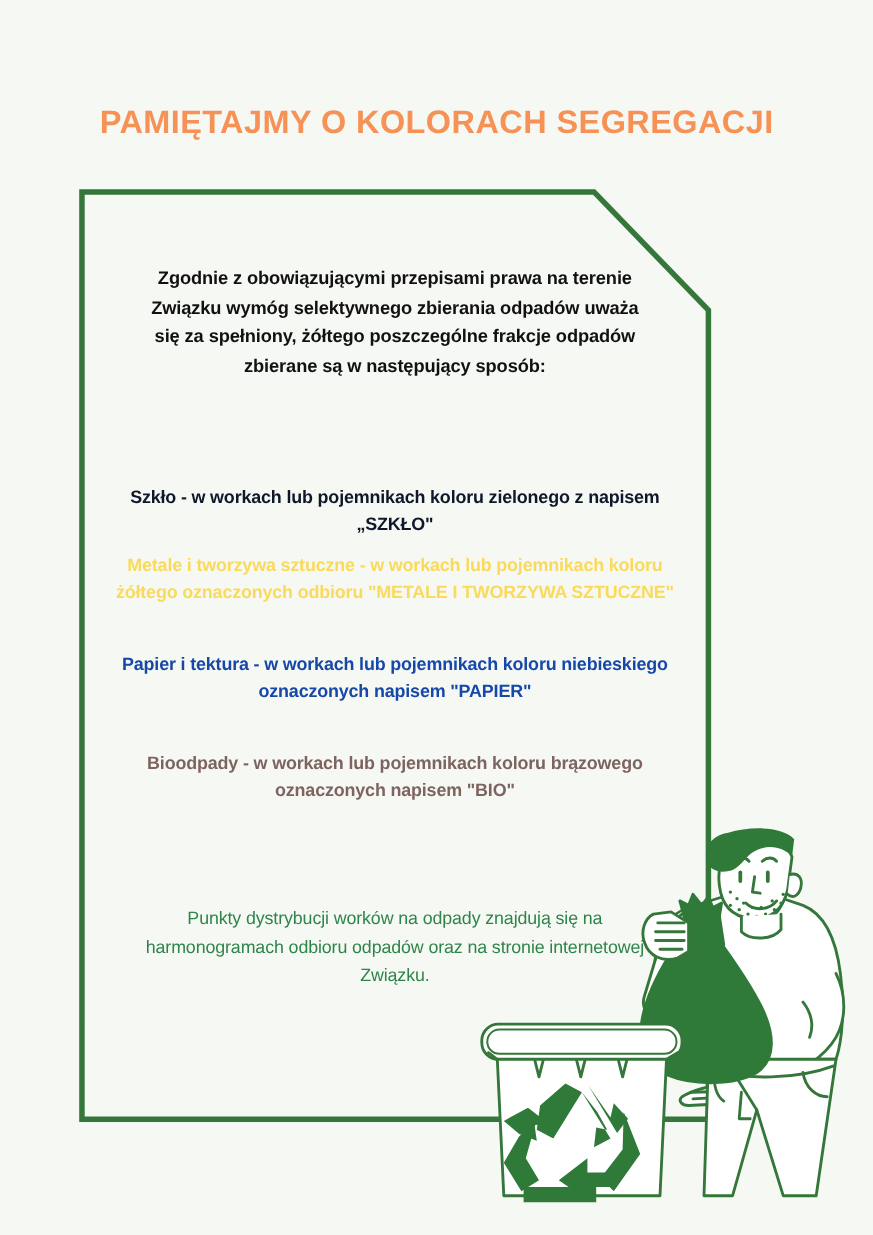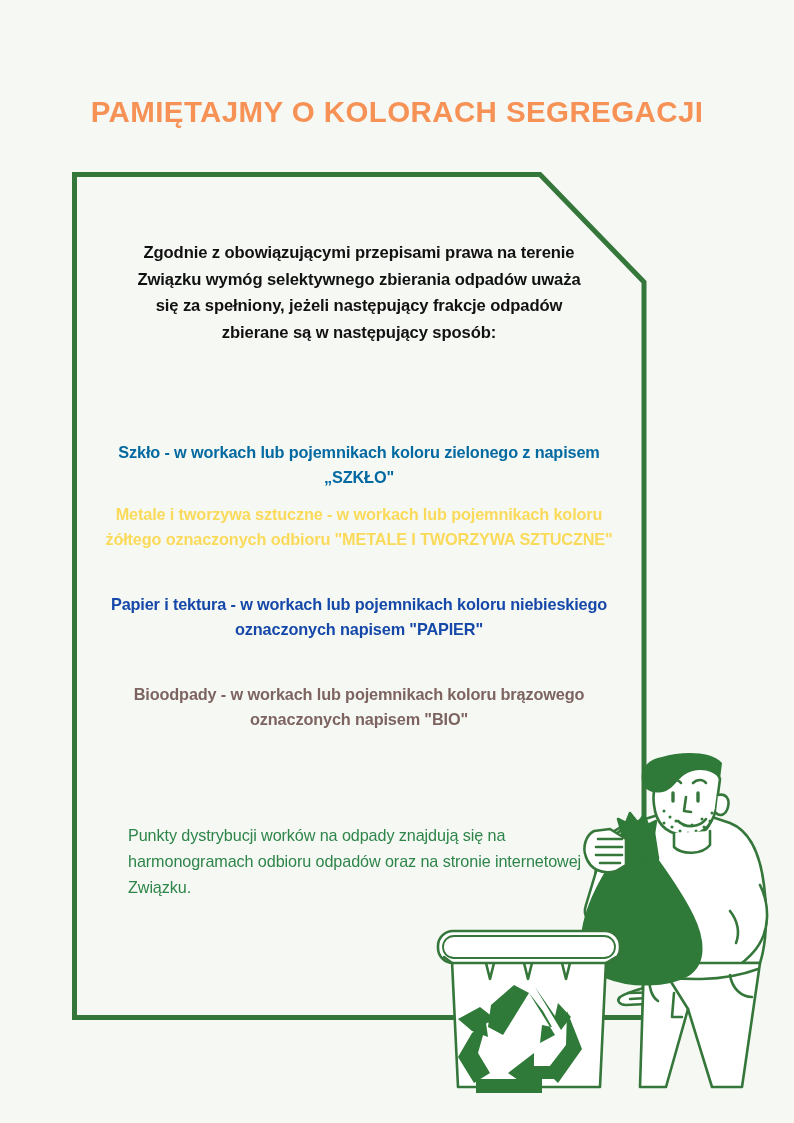--- a/index.html
+++ b/index.html
@@ -82,21 +82,21 @@
     text-align: center;
     font-size: 16.3px;
     font-weight: bold;
     line-height: 25px;
     letter-spacing: -0.15px;
   }
 
   #frac-glass {
     top: 266px;
     padding: 0 26px;
-    color: #0369a1;
+    color: #0f172a;
   }
   #frac-metal {
     top: 328px;
     padding: 0 22px;
     color: #fada5a;
   }
   #frac-paper {
     top: 418px;
     padding: 0 24px;
     color: #1548a8;
@@ -111,21 +111,21 @@
     padding: 0 12px;
     color: #8f928d;
   }
   #frac-ash .ash-lead {
     color: #2d6b32;
   }
 
   #outro {
     top: 648px;
     padding: 0 54px 0 54px;
-    text-align: left;
+    text-align: center;
     font-size: 16.2px;
     font-weight: normal;
     line-height: 26px;
     color: #2e8549;
     letter-spacing: -0.1px;
   }
 
   
   #illustration {
     position: absolute;
@@ -146,21 +146,21 @@
   <div id="poster-title">PAMIĘTAJMY O KOLORACH SEGREGACJI</div>
 
   <div id="frame">
     <svg width="580" height="854" viewBox="0 0 580 854" fill="none">
       <path d="M2.5 2.5 H 468 L 572 110 V 845.5 H 2.5 Z" stroke="#35773a" stroke-width="5" fill="none" stroke-linejoin="miter" stroke-linecap="square"></path>
     </svg>
   </div>
 
   <div id="content">
 
-    <div class="para" id="intro">Zgodnie z obowiązującymi przepisami prawa na terenie Związku wymóg selektywnego zbierania odpadów uważa się za spełniony, jeżeli następujący frakcje odpadów zbierane są w następujący sposób:</div>
+    <div class="para" id="intro">Zgodnie z obowiązującymi przepisami prawa na terenie Związku wymóg selektywnego zbierania odpadów uważa się za spełniony, żółtego poszczególne frakcje odpadów zbierane są w następujący sposób:</div>
 
     <div class="para fraction" id="frac-glass">Szkło - w workach lub pojemnikach koloru zielonego z napisem „SZKŁO"</div>
 
     <div class="para fraction" id="frac-metal">Metale i tworzywa sztuczne - w workach lub pojemnikach koloru żółtego oznaczonych odbioru "METALE I TWORZYWA SZTUCZNE"</div>
 
     <div class="para fraction" id="frac-bio">Bioodpady - w workach lub pojemnikach koloru brązowego oznaczonych napisem "BIO"</div>
 
     <div class="para fraction" id="frac-paper">Papier i tektura - w workach lub pojemnikach koloru niebieskiego oznaczonych napisem "PAPIER"</div>
 
 

